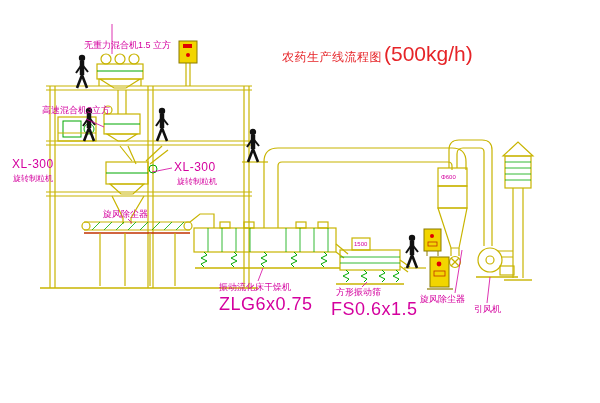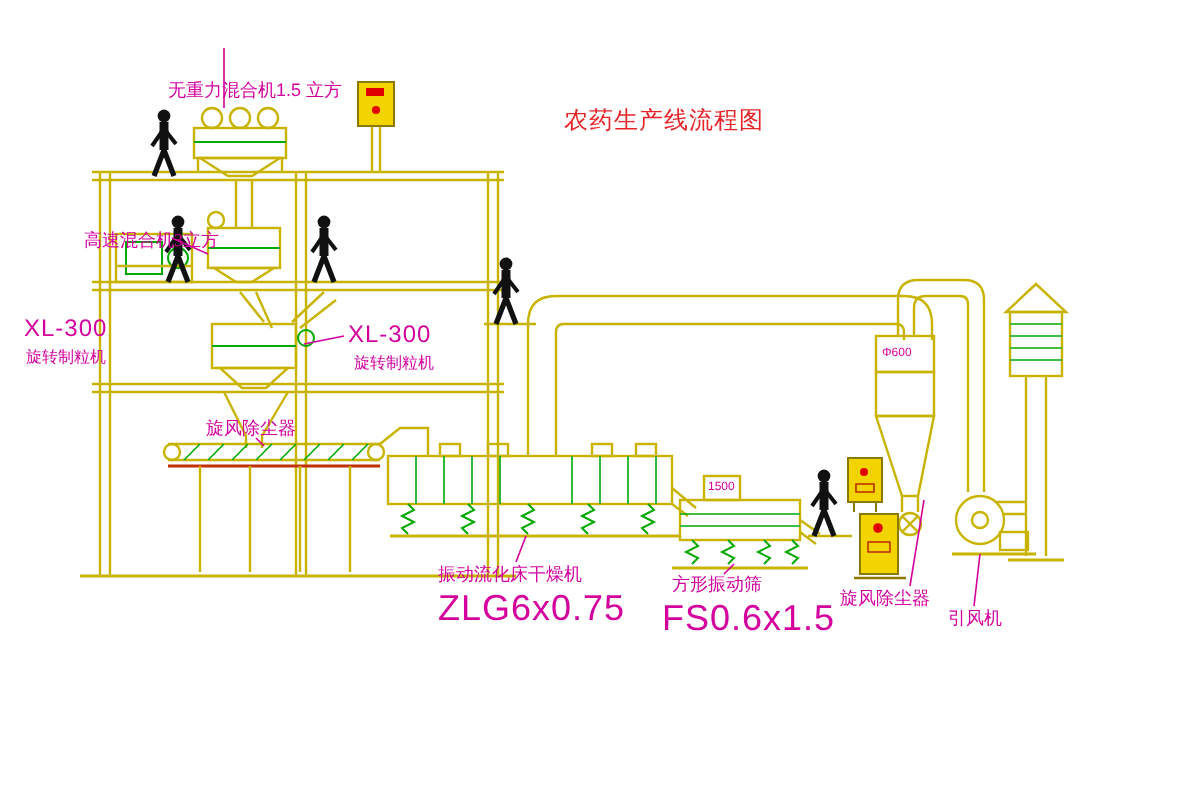--- a/index.html
+++ b/index.html
@@ -7,21 +7,21 @@
          font-family:"Liberation Sans",sans-serif;}
   .stage svg{position:absolute;left:0;top:0;}
   .lbl{position:absolute;color:#d4009e;white-space:nowrap;line-height:1;}
   .lbl.s9{font-size:9px;}
   .lbl.s8{font-size:8px;}
   .lbl.s6{font-size:6px;}
   .lbl.model{font-size:12px;letter-spacing:.5px;}
   .lbl.model-big{font-size:18px;letter-spacing:.5px;}
   .title-row{position:absolute;left:282px;top:42px;display:flex;align-items:baseline;
              color:#e62428;white-space:nowrap;}
-  .title-main{font-size:12px;letter-spacing:0.5px;margin-top:10px;}
+  .title-main{font-size:12px;letter-spacing:0.5px;}
   .title-cap{font-size:21px;margin-left:2px;}
 </style>
 </head>
 <body>
 
 <div class="stage">
 
 <svg width="600" height="403" viewBox="0 0 600 403">
   <defs>
     <g id="person">
@@ -239,24 +239,25 @@
     <line x1="128" y1="219" x2="132" y2="223"></line>
     <line x1="258" y1="281" x2="263" y2="268"></line>
     <line x1="362" y1="287" x2="367" y2="282"></line>
     <line x1="455" y1="293" x2="462" y2="250"></line>
     <line x1="487" y1="303" x2="490" y2="277"></line>
   </g>
 </svg>
 
 <div class="title-row">
   <span class="title-main">农药生产线流程图</span>
+  <span class="title-cap">(500kg/h)</span>
 </div>
 
 <div class="lbl s9" style="left:84px;top:13px;margin-top:28px;">无重力混合机1.5 立方</div>
-<div class="lbl s9" style="left:42px;top:116px;font-family:Liberation Serif, serif;">高速混合机3立方</div>
+<div class="lbl s9" style="left:42px;top:106px;">高速混合机3立方</div>
 <div class="lbl model" style="left:12px;top:158px;">XL-300</div>
 <div class="lbl s8" style="left:13px;top:175px;">旋转制粒机</div>
 <div class="lbl model" style="left:174px;top:161px;">XL-300</div>
 <div class="lbl s8" style="left:177px;top:178px;">旋转制粒机</div>
 <div class="lbl s9" style="left:103px;top:210px;">旋风除尘器</div>
 <div class="lbl s9" style="left:219px;top:283px;">振动流化床干燥机</div>
 <div class="lbl model-big" style="left:219px;top:295px;">ZLG6x0.75</div>
 <div class="lbl s9" style="left:336px;top:288px;">方形振动筛</div>
 <div class="lbl model-big" style="left:331px;top:300px;">FS0.6x1.5</div>
 <div class="lbl s9" style="left:420px;top:295px;">旋风除尘器</div>

